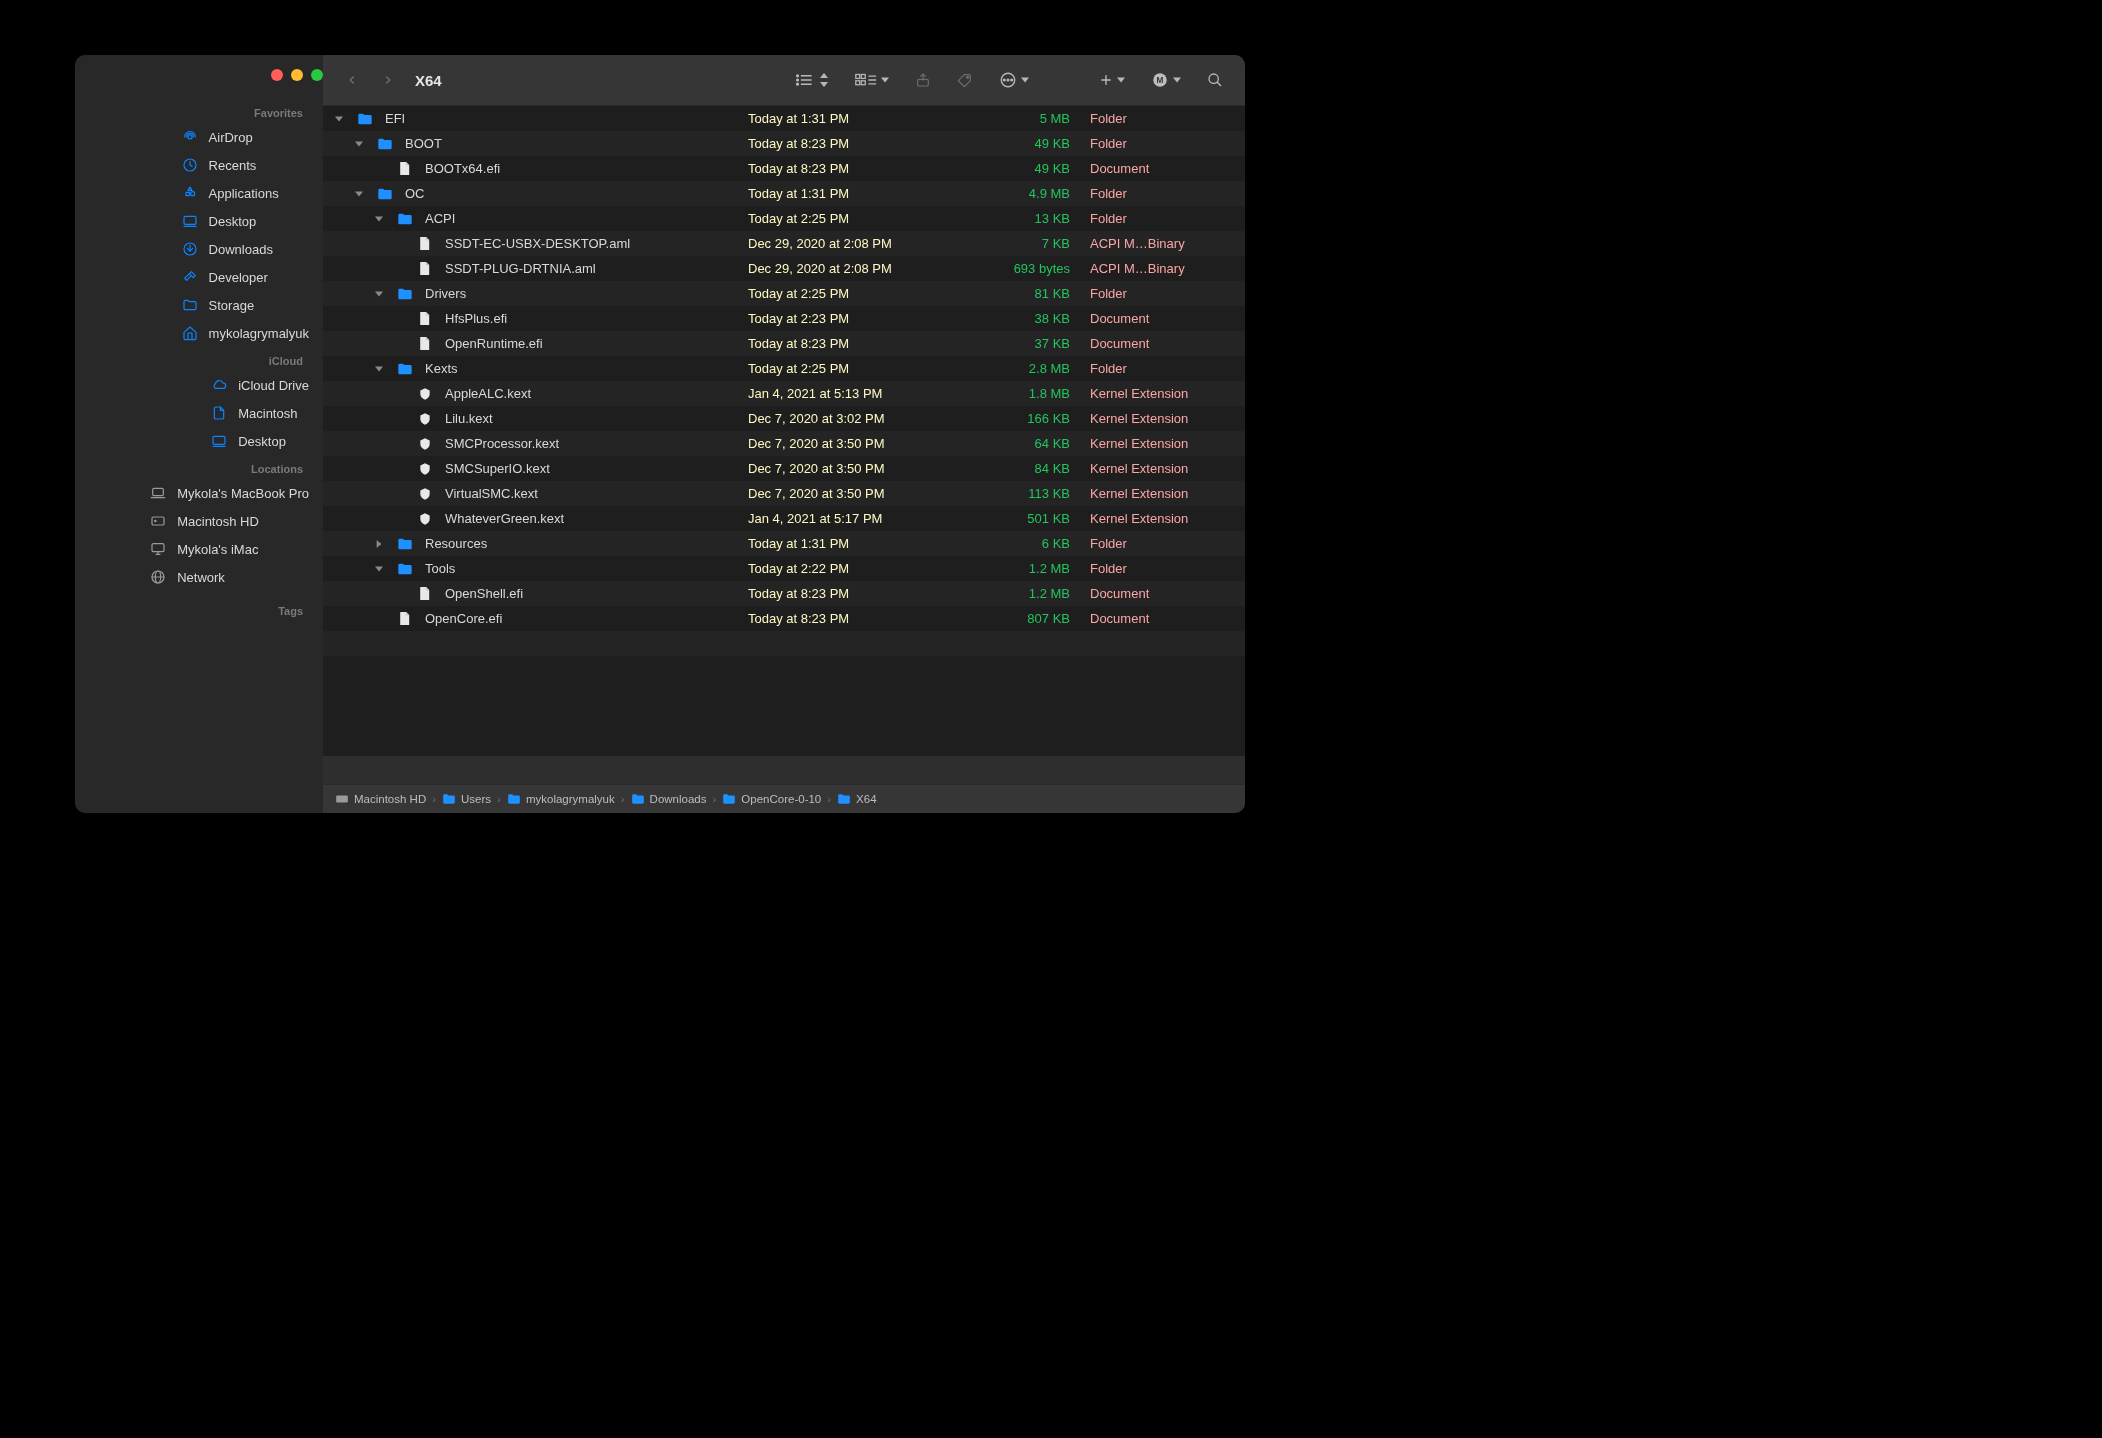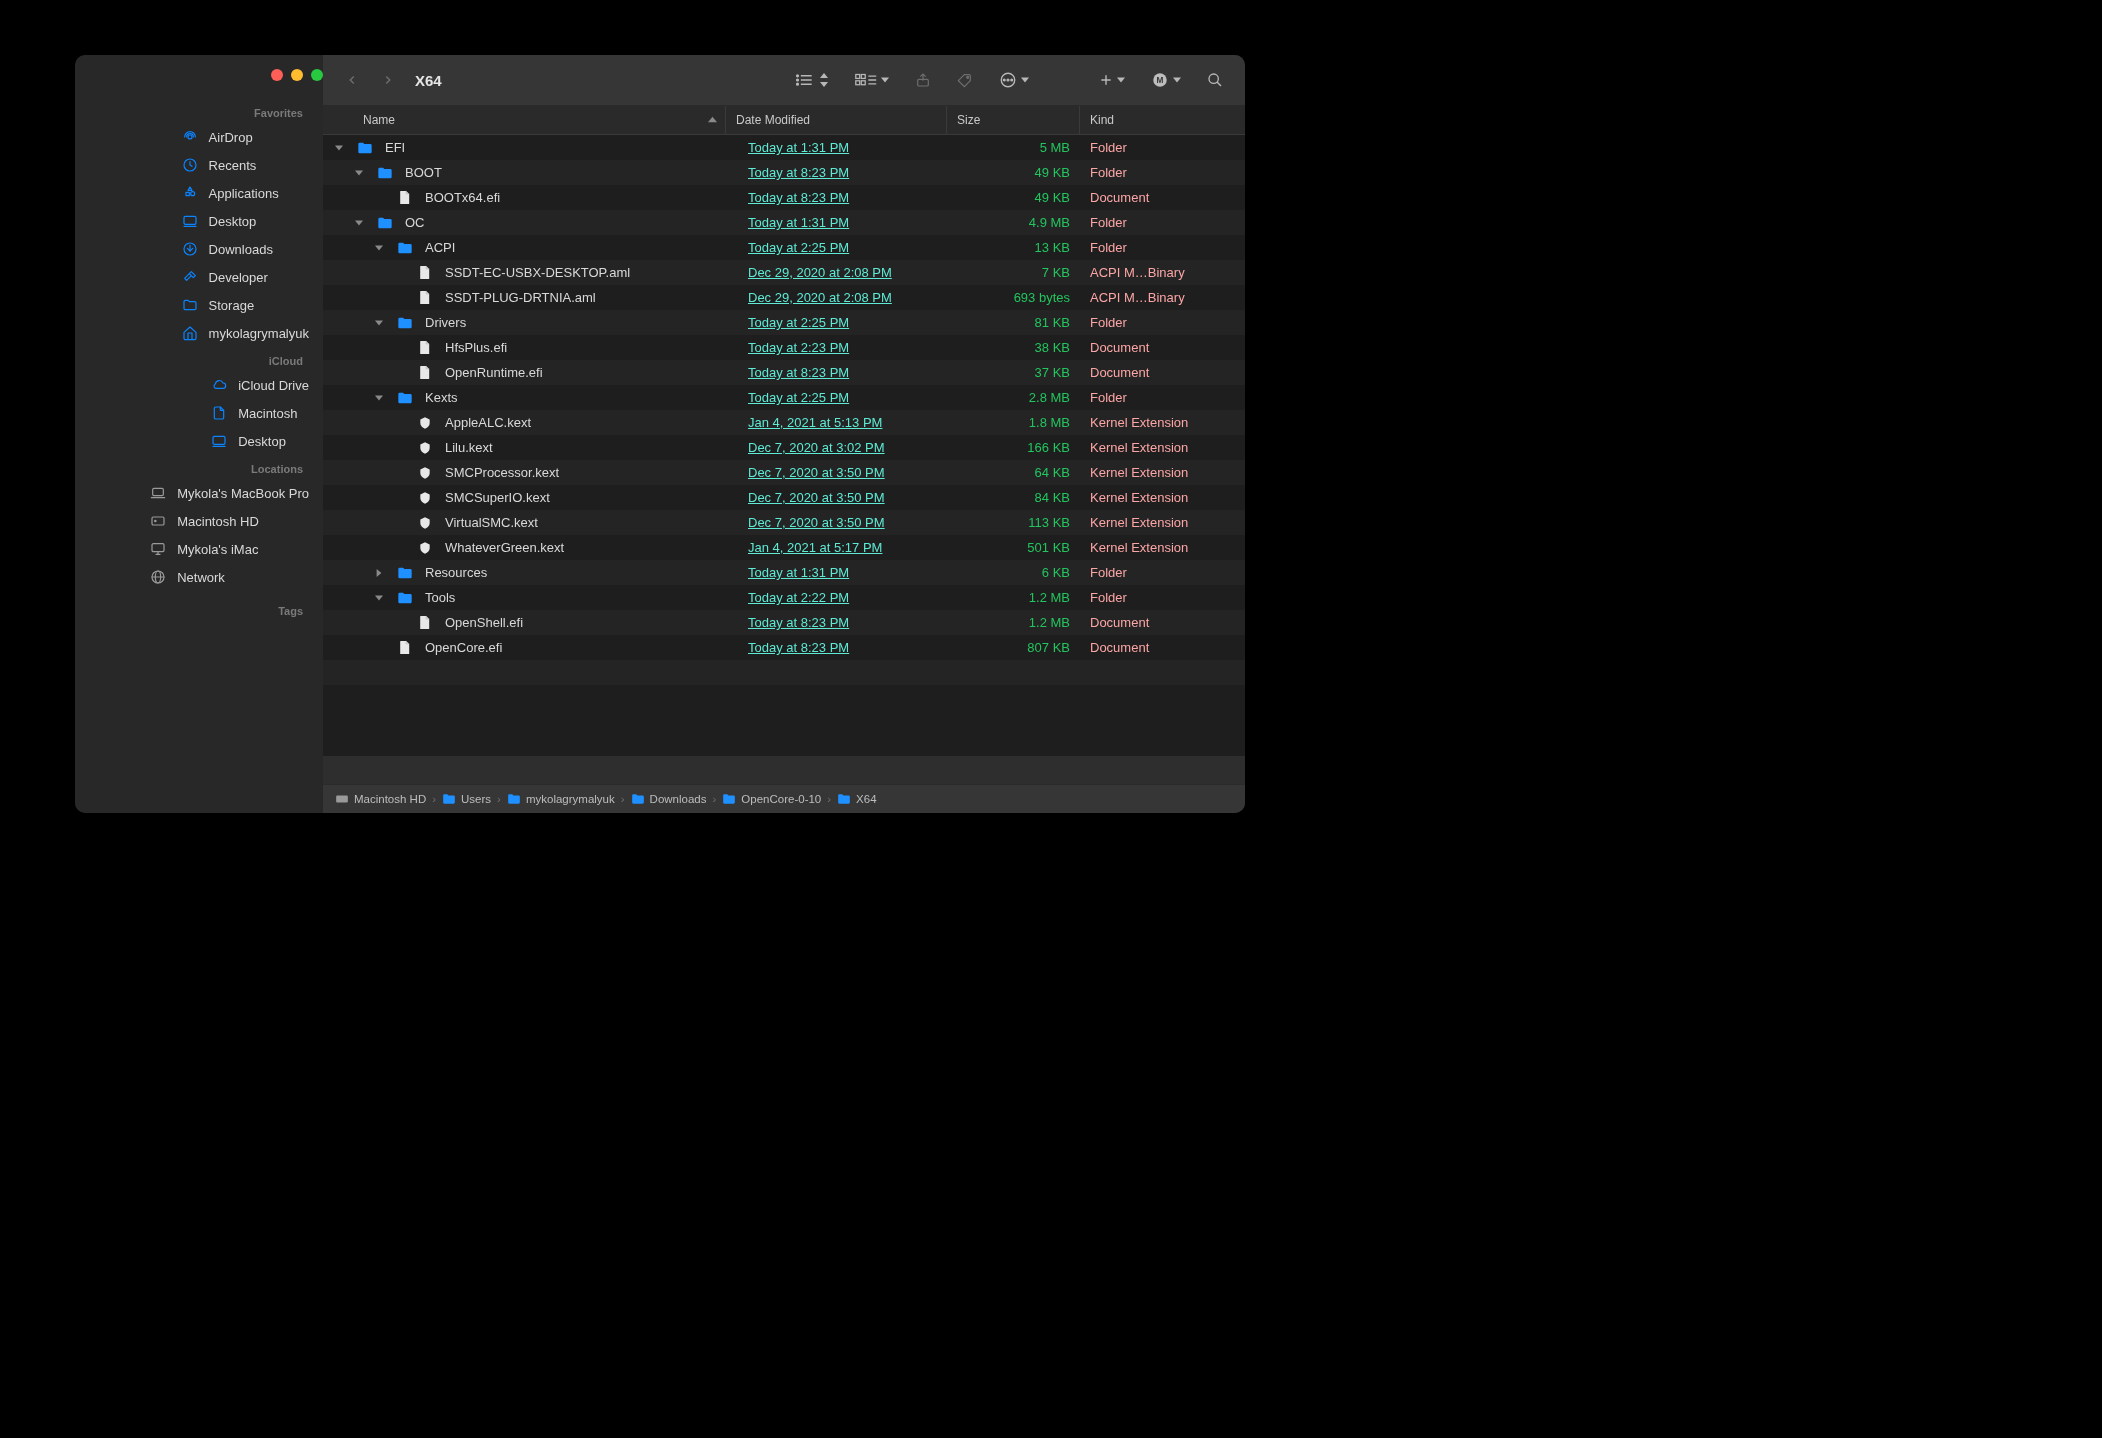--- a/index.html
+++ b/index.html
@@ -133,21 +133,21 @@
     overflow: auto;
   }
   .row {
     display: flex;
     align-items: center;
     height: 25px;
     font-size: 13px;
   }
   .row.alt { background: var(--row-alt); }
   .row .c-name { flex:1; display:flex; align-items:center; gap:12px; overflow:hidden; white-space:nowrap;}
-  .row .c-date { width:210px; padding-left:10px; color:#5eead4; white-space:nowrap; overflow:hidden; text-overflow:ellipsis;text-decoration:underline;}
+  .row .c-date { width:210px; padding-left:10px; color:#fef9c3; white-space:nowrap; overflow:hidden; text-overflow:ellipsis;}
   .row .c-size { width:112px; padding-right:10px; text-align:right; color:#22c55e;}
   .row .c-kind { width:155px; padding-left:10px; color:#fca5a5; white-space:nowrap; overflow:hidden; text-overflow:ellipsis;}
   .disclosure {
     width: 12px;
     display:flex;align-items:center;justify-content:center;
     color:#8a8a8a;
     font-size: 9px;
   }
   .fi-icon {
     width: 16px; height: 16px;
@@ -426,39 +426,20 @@
           </svg>
       </div>
       <div class="tb-btn">
         <svg width="16" height="16" viewBox="0 0 24 24" fill="none" stroke="currentColor" stroke-width="2">
             <circle cx="10" cy="10" r="7"></circle>
             <line x1="21" y1="21" x2="15" y2="15"></line>
           </svg>
       </div>
     </div>
 
-    <div class="col-headers">
-      <div class="col-name">
-        <span>Name</span>
-        <span class="sort-caret">
-          <svg width="9" height="9" viewBox="0 0 10 6" fill="currentColor">
-              <polygon points="5,0 10,6 0,6"></polygon>
-            </svg>
-        </span>
-      </div>
-      <div class="col-date">
-          <span>Date Modified</span>
-        </div>
-      <div class="col-size">
-          <span>Size</span>
-        </div>
-      <div class="col-kind">
-          <span>Kind</span>
-        </div>
-    </div>
 
     <div class="file-list" id="file-list">
         <div class="row">
     <div class="c-name" style="padding-left:10px">
       <span class="disclosure">
               <svg width="8" height="8" viewBox="0 0 10 6" fill="currentColor">
                 <polygon points="0,0 10,0 5,6"></polygon>
               </svg>
             </span>
       <span class="fi-icon">

